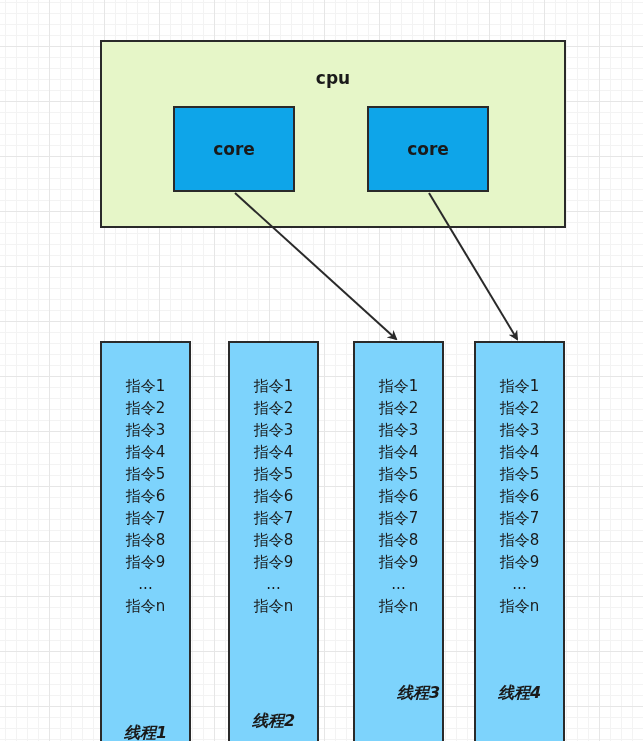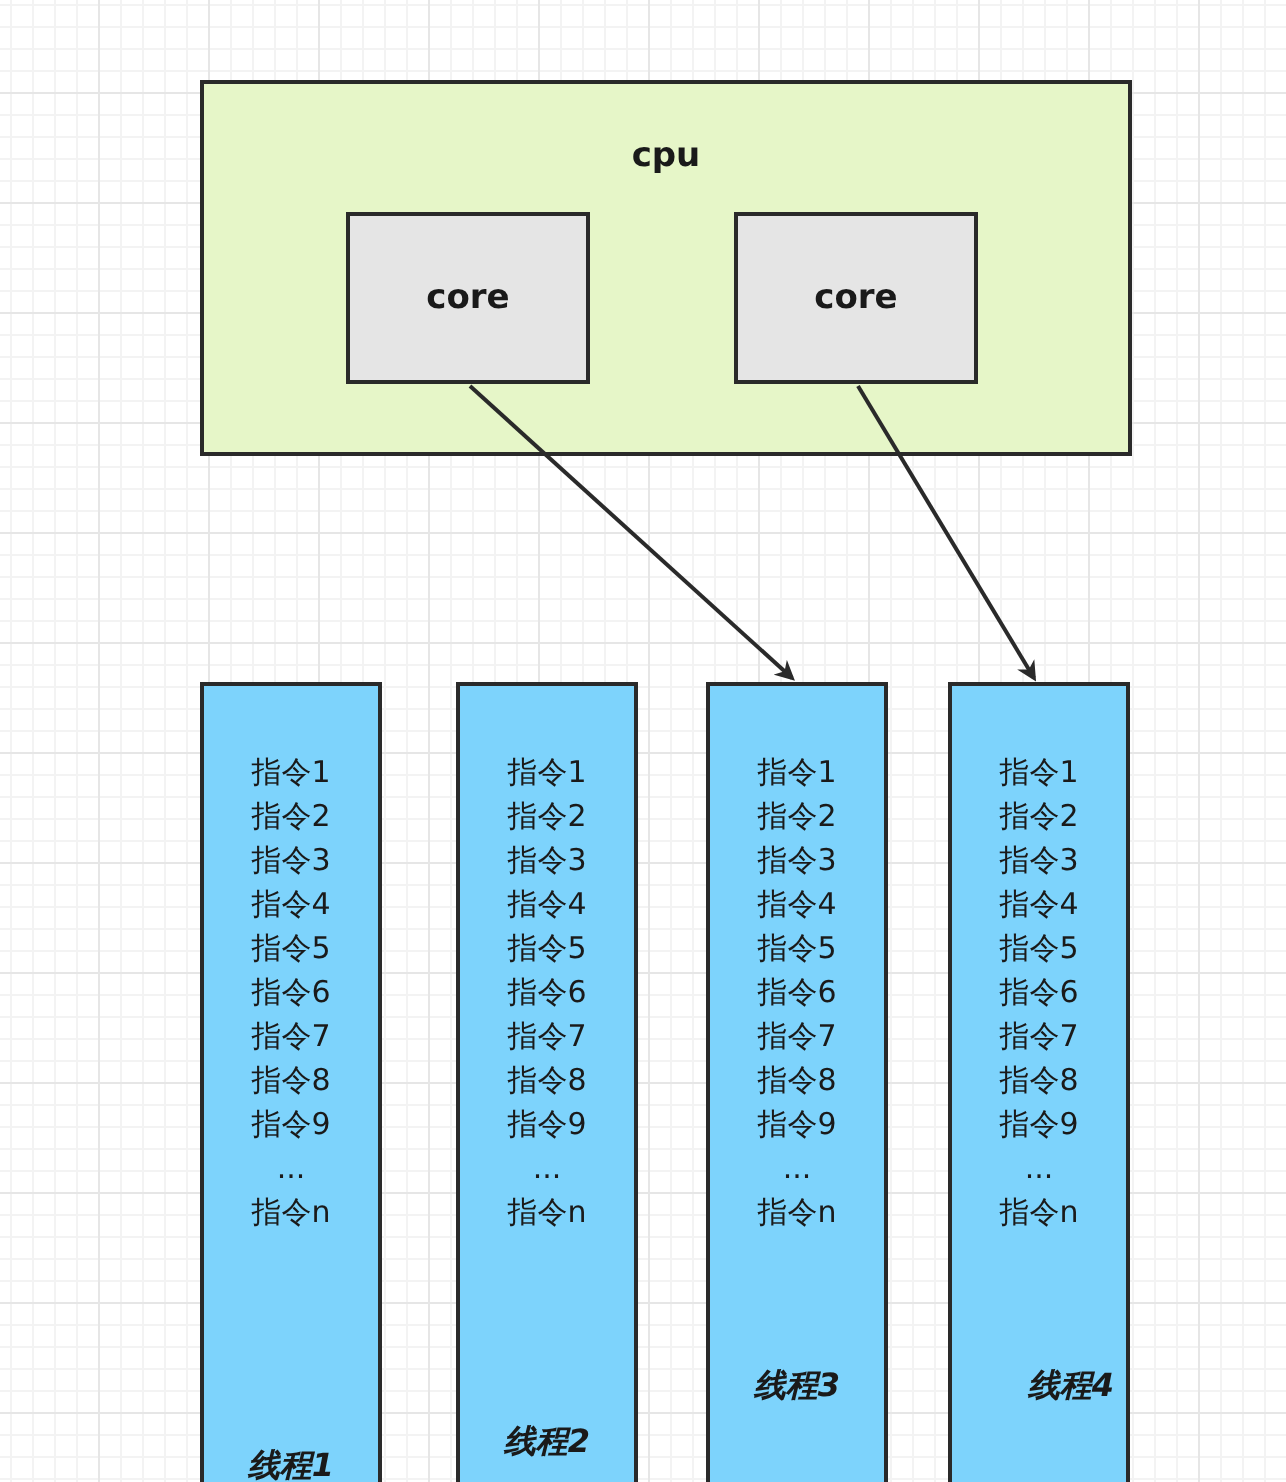--- a/index.html
+++ b/index.html
@@ -11,29 +11,29 @@
         linear-gradient(to bottom, #e6e6e6 1px, transparent 1px),
         linear-gradient(to right, #f3f3f3 1px, transparent 1px),
         linear-gradient(to bottom, #f3f3f3 1px, transparent 1px);
       background-size: 55px 55px, 55px 55px, 11px 11px, 11px 11px;
       background-position: -6px -9px, -6px -9px, -6px -9px, -6px -9px;
       font-family: "DejaVu Sans", "Liberation Sans", sans-serif;
     }
     .box { position:absolute; box-sizing:border-box; border:2px solid #2a2a2a; }
     .cpu { left:100px; top:40px; width:466px; height:188px; background:#e6f6c8;padding-left:31px; }
     .cpu-label { position:absolute; left:0; right:0; top:26px; text-align:center; font-weight:bold; font-size:17px; color:#1a1a1a; }
-    .core { top:106px; width:122px; height:86px; background:#e5e5e5; display:flex; align-items:center; justify-content:center; font-weight:bold; font-size:17px; color:#1a1a1a; }
+    .core { top:106px; width:122px; height:86px; background:#0ea5e9; display:flex; align-items:center; justify-content:center; font-weight:bold; font-size:17px; color:#1a1a1a; }
     .core1 { left:173px; }
     .core2 { left:367px; }
     .thread { top:341px; width:91px; height:403px; background:#7dd3fc; }
     .t1 { left:100px; } .t2 { left:228px; } .t3 { left:353px; } .t4 { left:474px; }
     .instr-list { position:absolute; left:0; right:0; top:32px; text-align:center; font-size:15px; line-height:22px; color:#1a1a1a; }
     .instr-list div { height:22px; }
     .thread-label { position:absolute; top:683px; width:91px; text-align:center; font-weight:bold; font-style:italic; font-size:16px; color:#1a1a1a; }
-    .l1 { left:100px;margin-top:40px; } .l2 { left:228px;margin-top:28px; } .l3 { left:353px; } .l4 { left:490px; }
+    .l1 { left:100px;margin-top:40px; } .l2 { left:228px;margin-top:28px; } .l3 { left:373px; } .l4 { left:474px; }
     svg.arrows { position:absolute; left:0; top:0; width:643px; height:741px; pointer-events:none; }
   </style>
 </head>
 <body>
 
 <div class="box cpu">
   <div class="cpu-label">cpu</div>
 </div>
 <div class="box core core1">
   <span>core</span>

